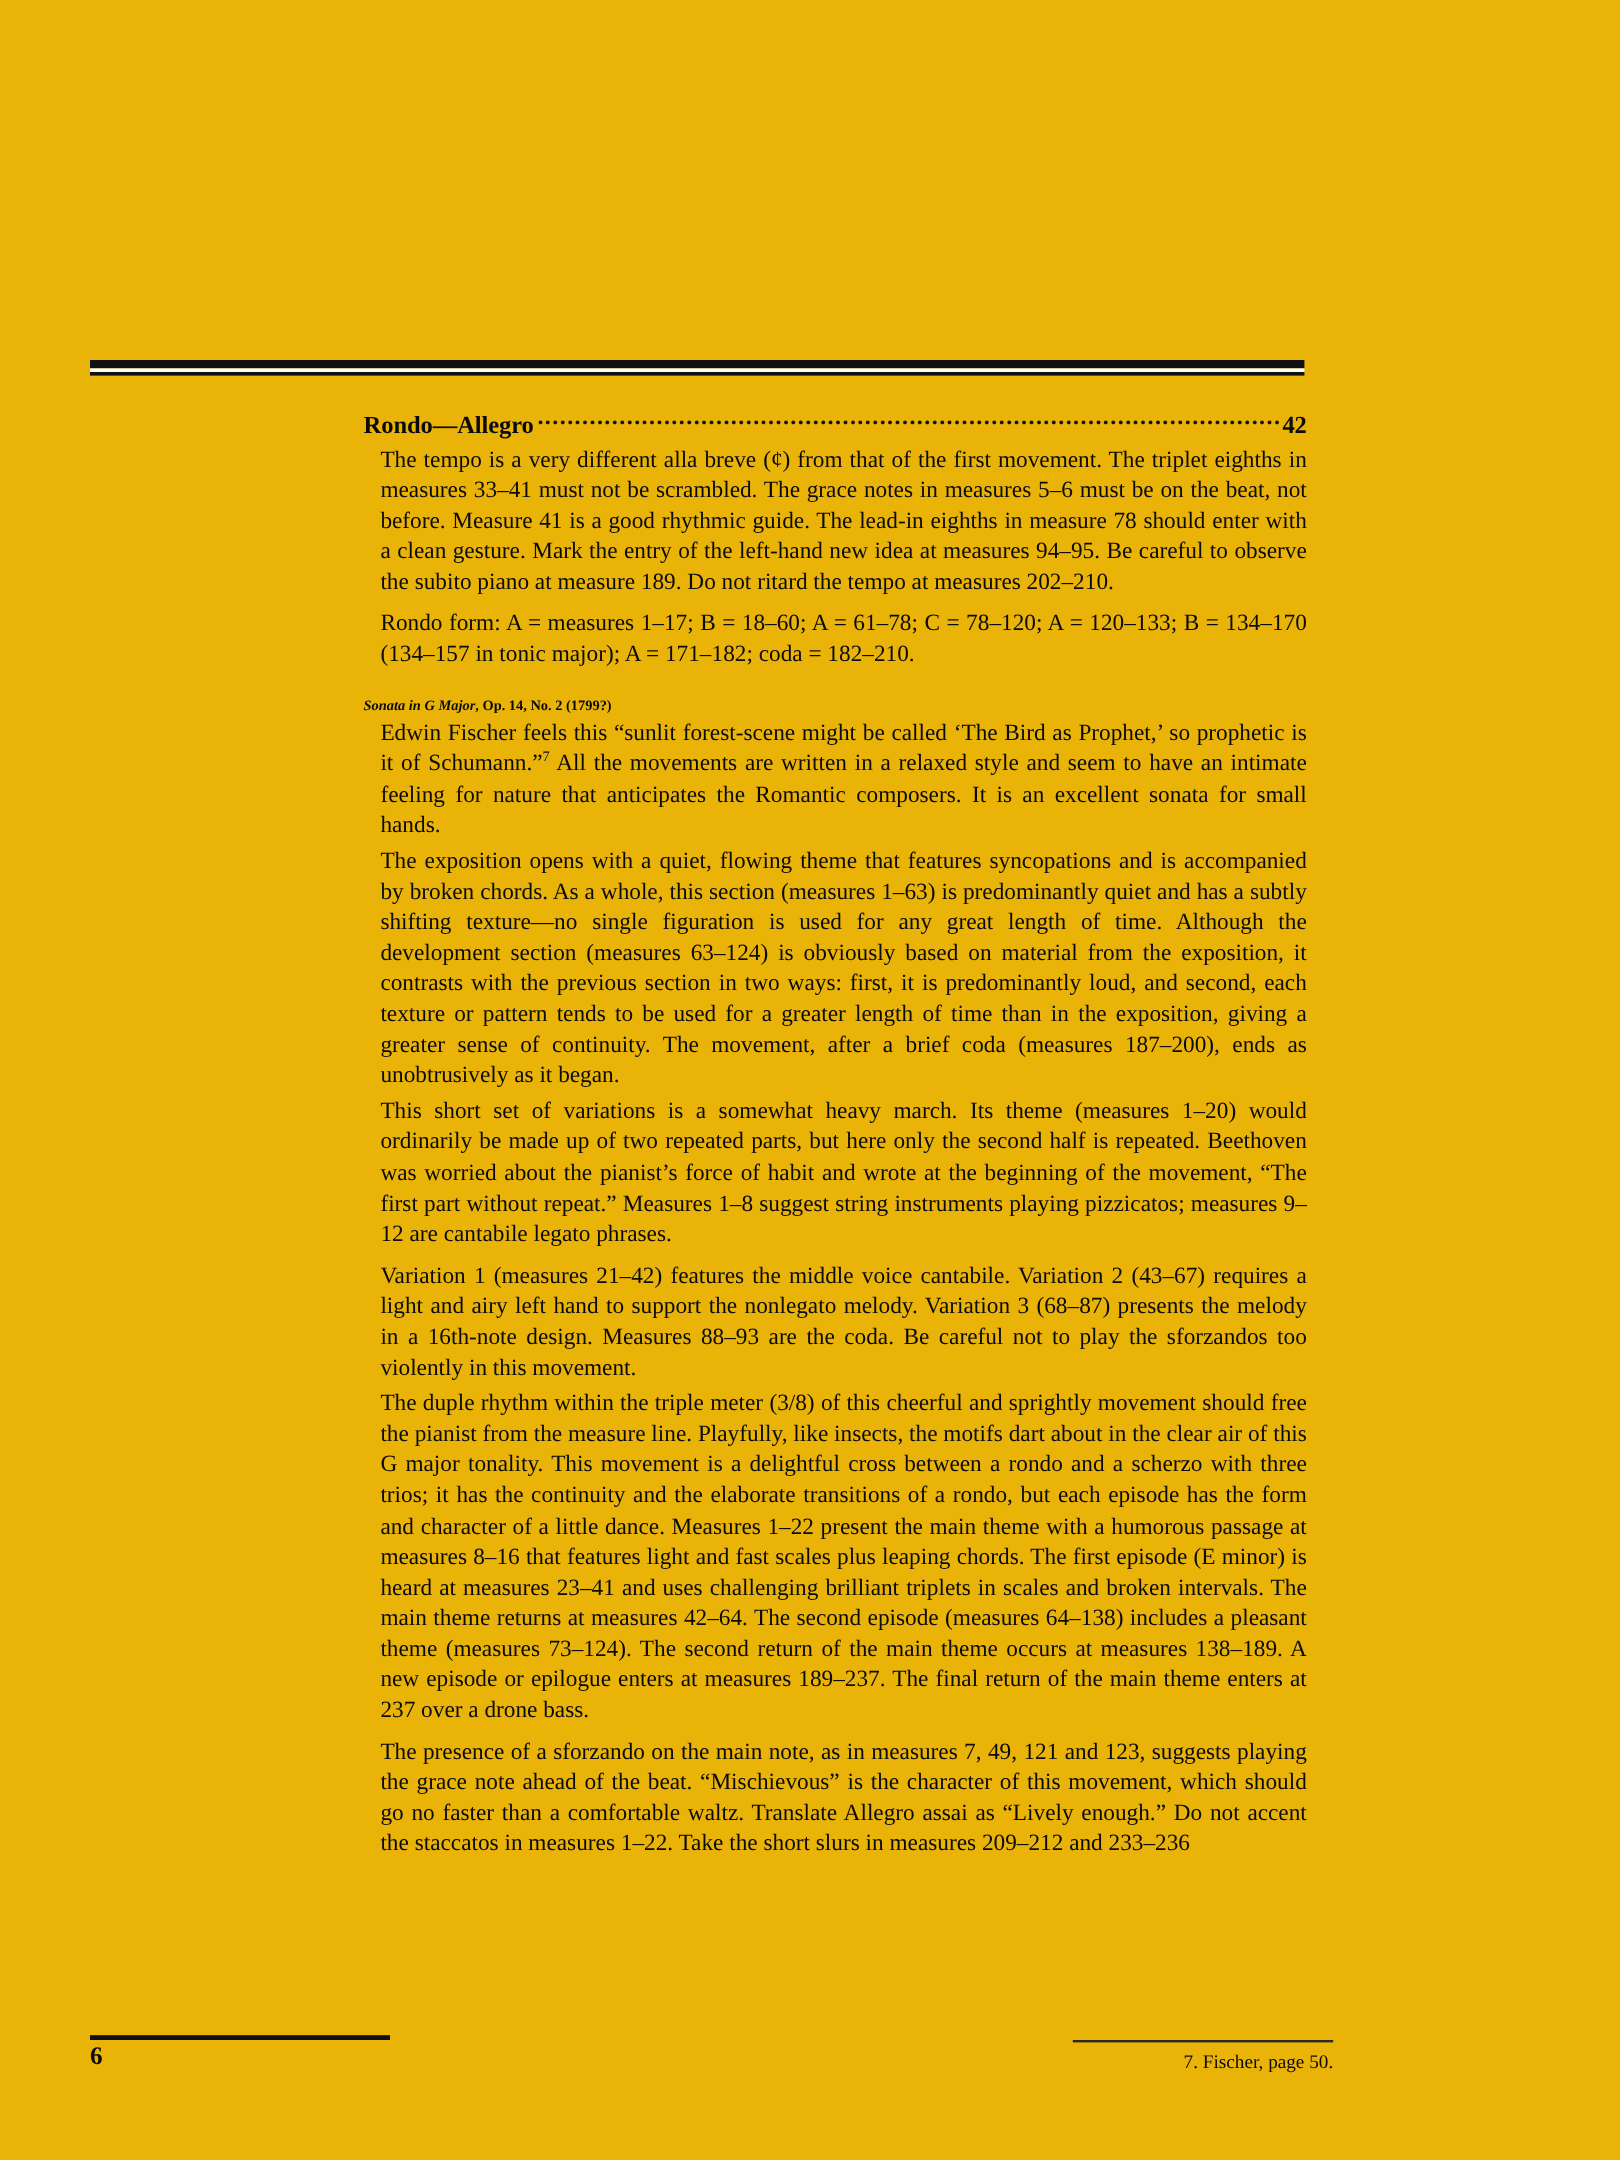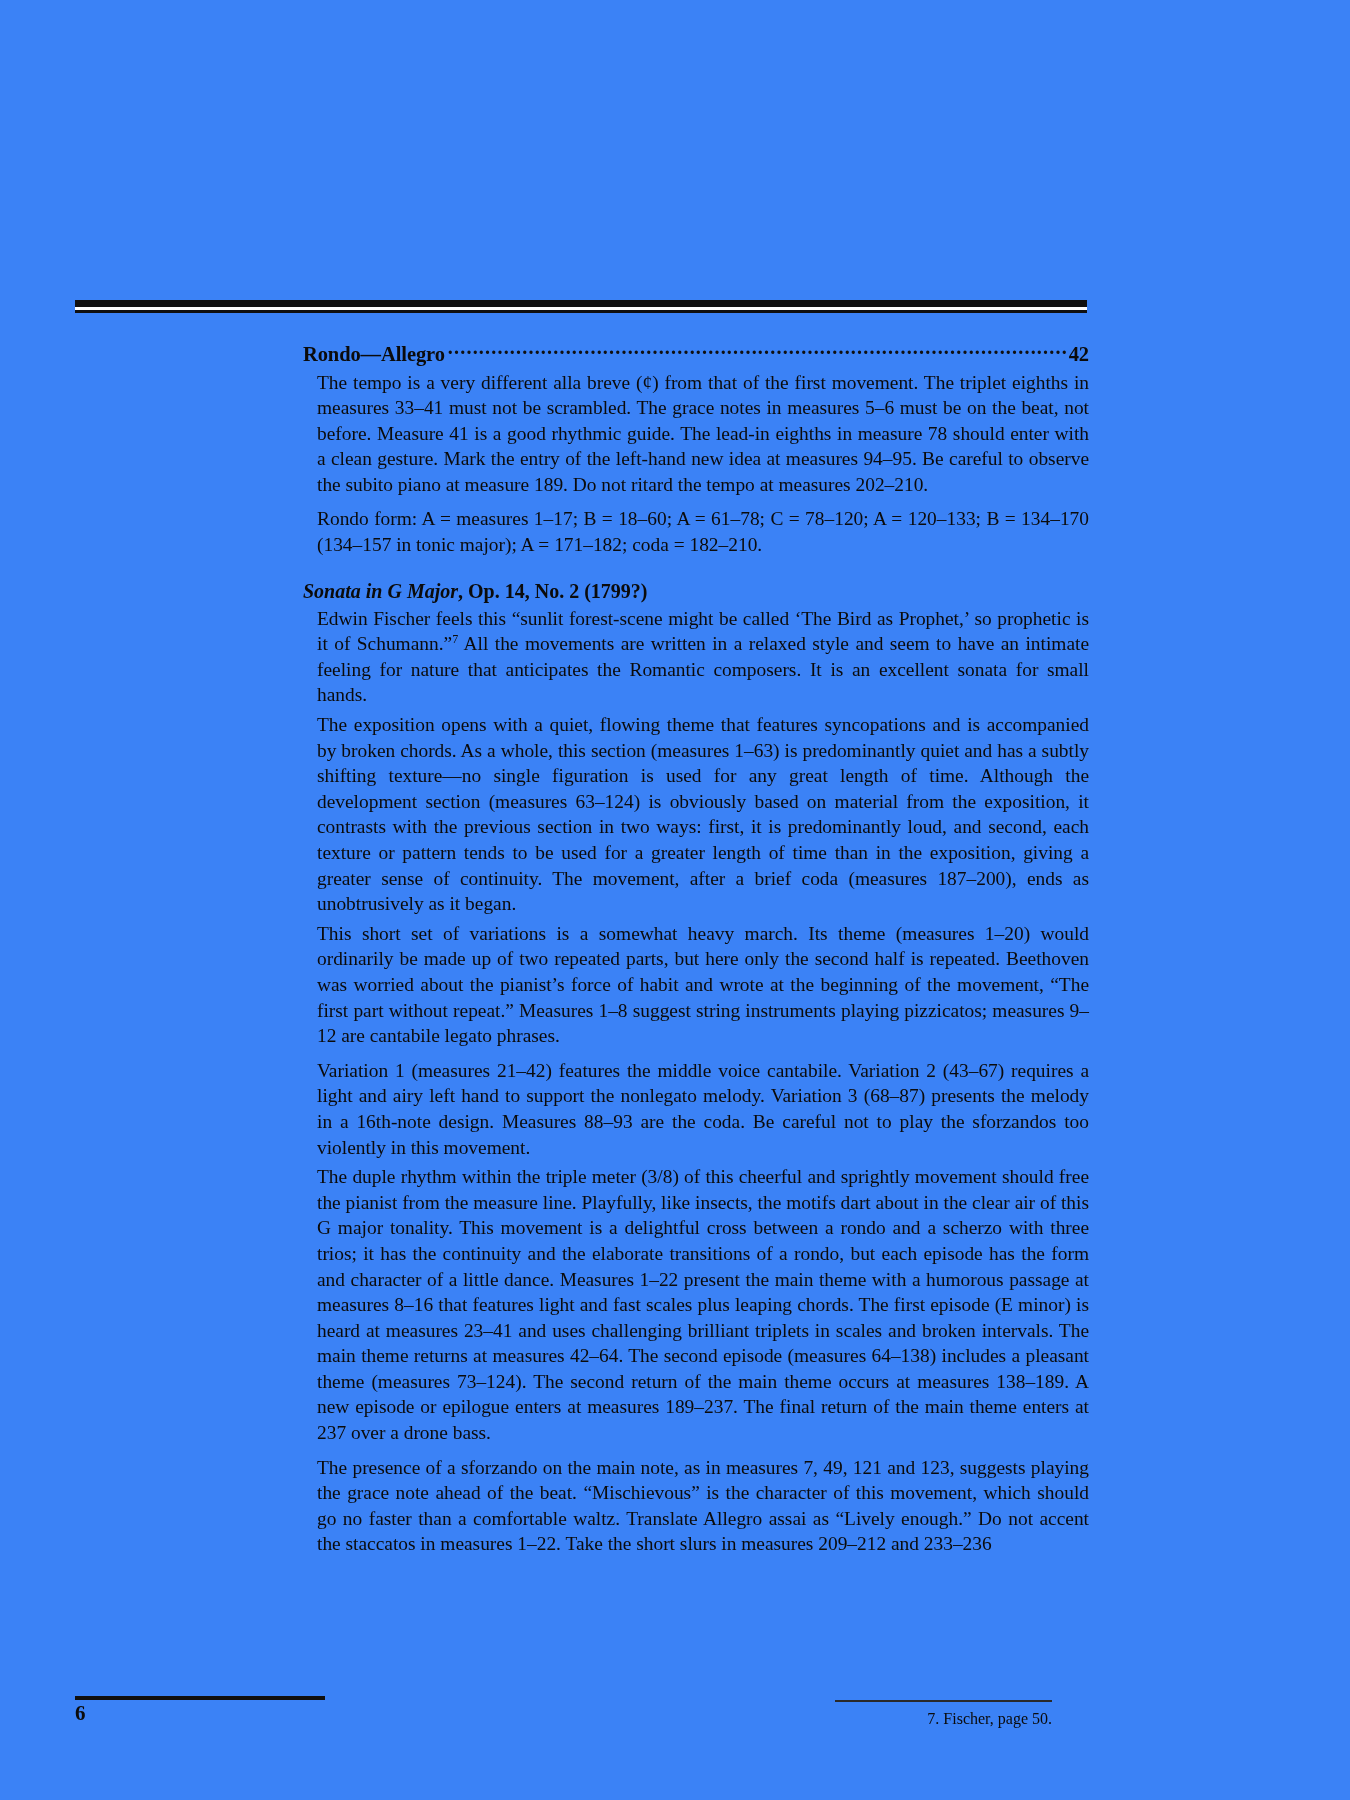--- a/index.html
+++ b/index.html
@@ -14,21 +14,21 @@
     font-family: "Liberation Serif", "DejaVu Serif", serif;
     color: #0b0b0b;
     overflow: hidden;
   }
 
   .page {
     position: absolute;
     left: 0; top: 0;
     width: 1350px;
     height: 1800px;
-    background: #3b82f6;
+    background: #eab308;
   }
 
   
   .header-rule {
     position: absolute;
     left: 75px;
     top: 300px;
     width: 1012px;
   }
   .header-rule .bar-thick {
@@ -84,21 +84,21 @@
     color: #101010;
     white-space: nowrap;
   }
   .toc-heading .toc-page {
     flex: 0 0 auto;
     padding-left: 1px;
   }
 
   
   .sec-title {
-    font-size: 20px;
+    font-size: 12px;
     font-weight: bold;
     margin-top: 22px;
     margin-bottom: 3px;
   }
   .sec-title .ital {
     font-style: italic;
   }
 
   
   p.body {
@@ -134,21 +134,21 @@
     width: 250px;
   }
   .footer-left .fl-num {
     font-size: 21px;
     font-weight: bold;
     margin-top: 3px;
     line-height: 1;
   }
   .footer-right {
     position: absolute;
-    left: 835px;
+    left: 894px;
     top: 1700px;
     width: 217px;
     text-align: right;
   }
   .footer-right .fr-rule {
     height: 1.5px;
     background: #2a2a2a;
     width: 217px;
     margin-bottom: 7px;
   }

